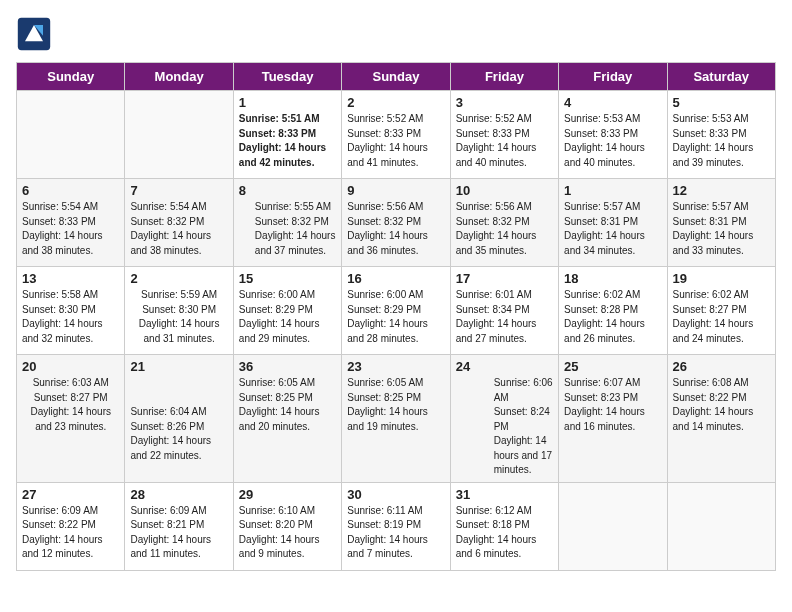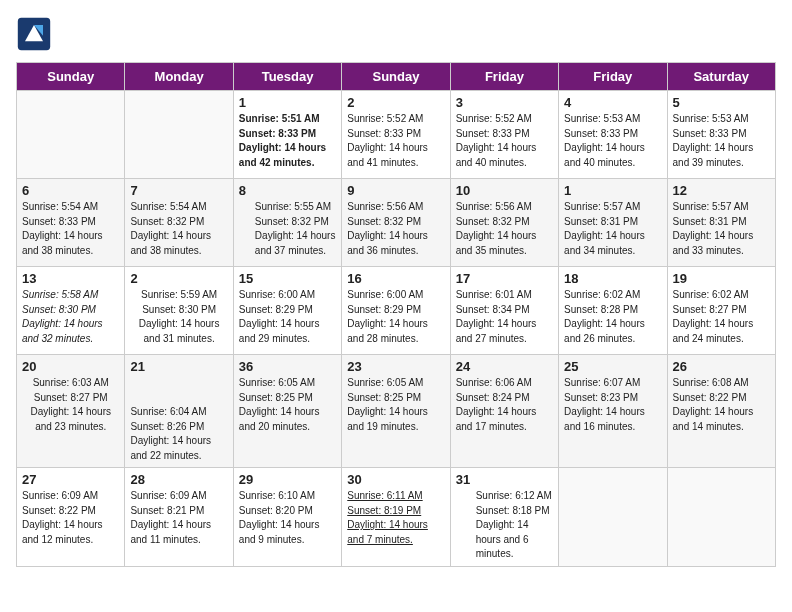--- a/index.html
+++ b/index.html
@@ -194,21 +194,21 @@
         <td>
           <span class="day-number">12</span>
           <div class="cell-info" style="white-space: pre-line;">Sunrise: 5:57 AM
 Sunset: 8:31 PM
 Daylight: 14 hours and 33 minutes.</div>
         </td>
       </tr>
       <tr>
         <td>
           <span class="day-number">13</span>
-          <div class="cell-info" style="white-space: pre-line; font-style: italic;">Sunrise: 5:58 AM
+          <div class="cell-info" style="white-space: pre-line;">Sunrise: 5:58 AM
 Sunset: 8:30 PM
 Daylight: 14 hours and 32 minutes.</div>
         </td>
         <td>
           <span class="day-number">2</span>
           <div class="cell-info" style="white-space: pre-line; text-align: center;">Sunrise: 5:59 AM
 Sunset: 8:30 PM
 Daylight: 14 hours and 31 minutes.</div>
         </td>
         <td>
@@ -262,21 +262,21 @@
 Daylight: 14 hours and 20 minutes.</div>
         </td>
         <td>
           <span class="day-number">23</span>
           <div class="cell-info" style="white-space: pre-line;">Sunrise: 6:05 AM
 Sunset: 8:25 PM
 Daylight: 14 hours and 19 minutes.</div>
         </td>
         <td>
           <span class="day-number">24</span>
-          <div class="cell-info" style="white-space: pre-line;">Sunrise: 6:06 AM
+          <div class="cell-info" style="white-space: pre-line; margin-left: 38px;">Sunrise: 6:06 AM
 Sunset: 8:24 PM
 Daylight: 14 hours and 17 minutes.</div>
         </td>
         <td>
           <span class="day-number">25</span>
           <div class="cell-info" style="white-space: pre-line;">Sunrise: 6:07 AM
 Sunset: 8:23 PM
 Daylight: 14 hours and 16 minutes.</div>
         </td>
         <td>
@@ -300,27 +300,27 @@
 Daylight: 14 hours and 11 minutes.</div>
         </td>
         <td>
           <span class="day-number">29</span>
           <div class="cell-info" style="white-space: pre-line;">Sunrise: 6:10 AM
 Sunset: 8:20 PM
 Daylight: 14 hours and 9 minutes.</div>
         </td>
         <td>
           <span class="day-number">30</span>
-          <div class="cell-info" style="white-space: pre-line; text-decoration: underline;">Sunrise: 6:11 AM
+          <div class="cell-info" style="white-space: pre-line;">Sunrise: 6:11 AM
 Sunset: 8:19 PM
 Daylight: 14 hours and 7 minutes.</div>
         </td>
         <td>
           <span class="day-number">31</span>
-          <div class="cell-info" style="white-space: pre-line; margin-left: 20px;">Sunrise: 6:12 AM
+          <div class="cell-info" style="white-space: pre-line;">Sunrise: 6:12 AM
 Sunset: 8:18 PM
 Daylight: 14 hours and 6 minutes.</div>
         </td>
         <td class="empty-cell"></td>
         <td class="empty-cell"></td>
       </tr>
     </tbody>
 </table>
 
 </body></html>

